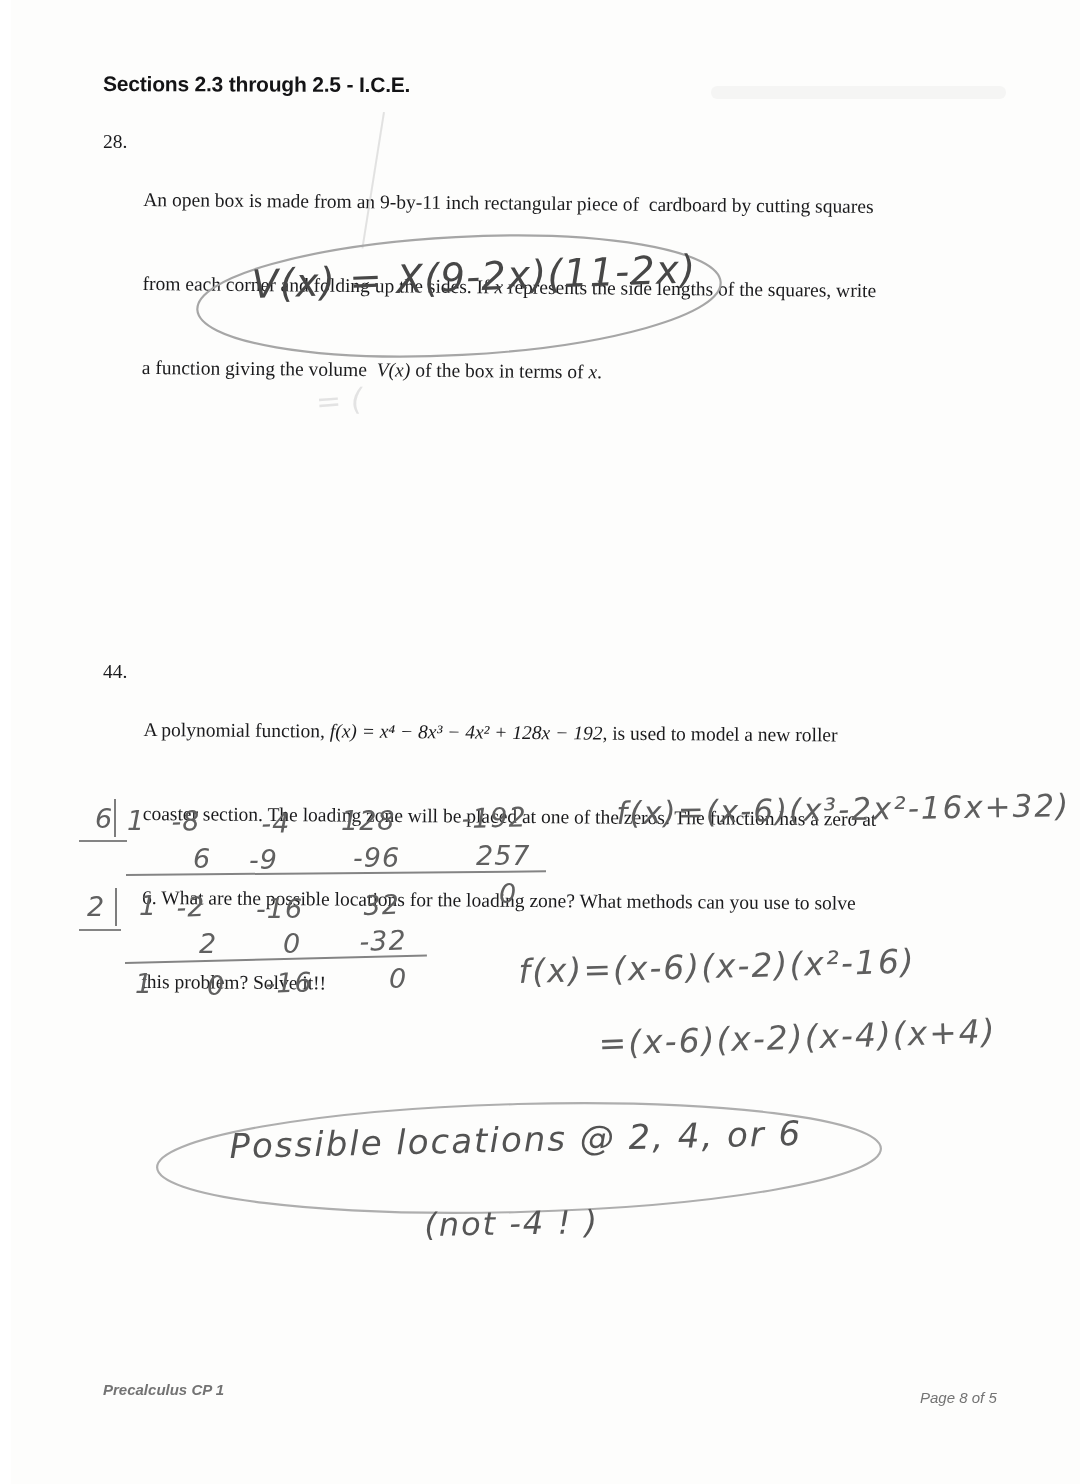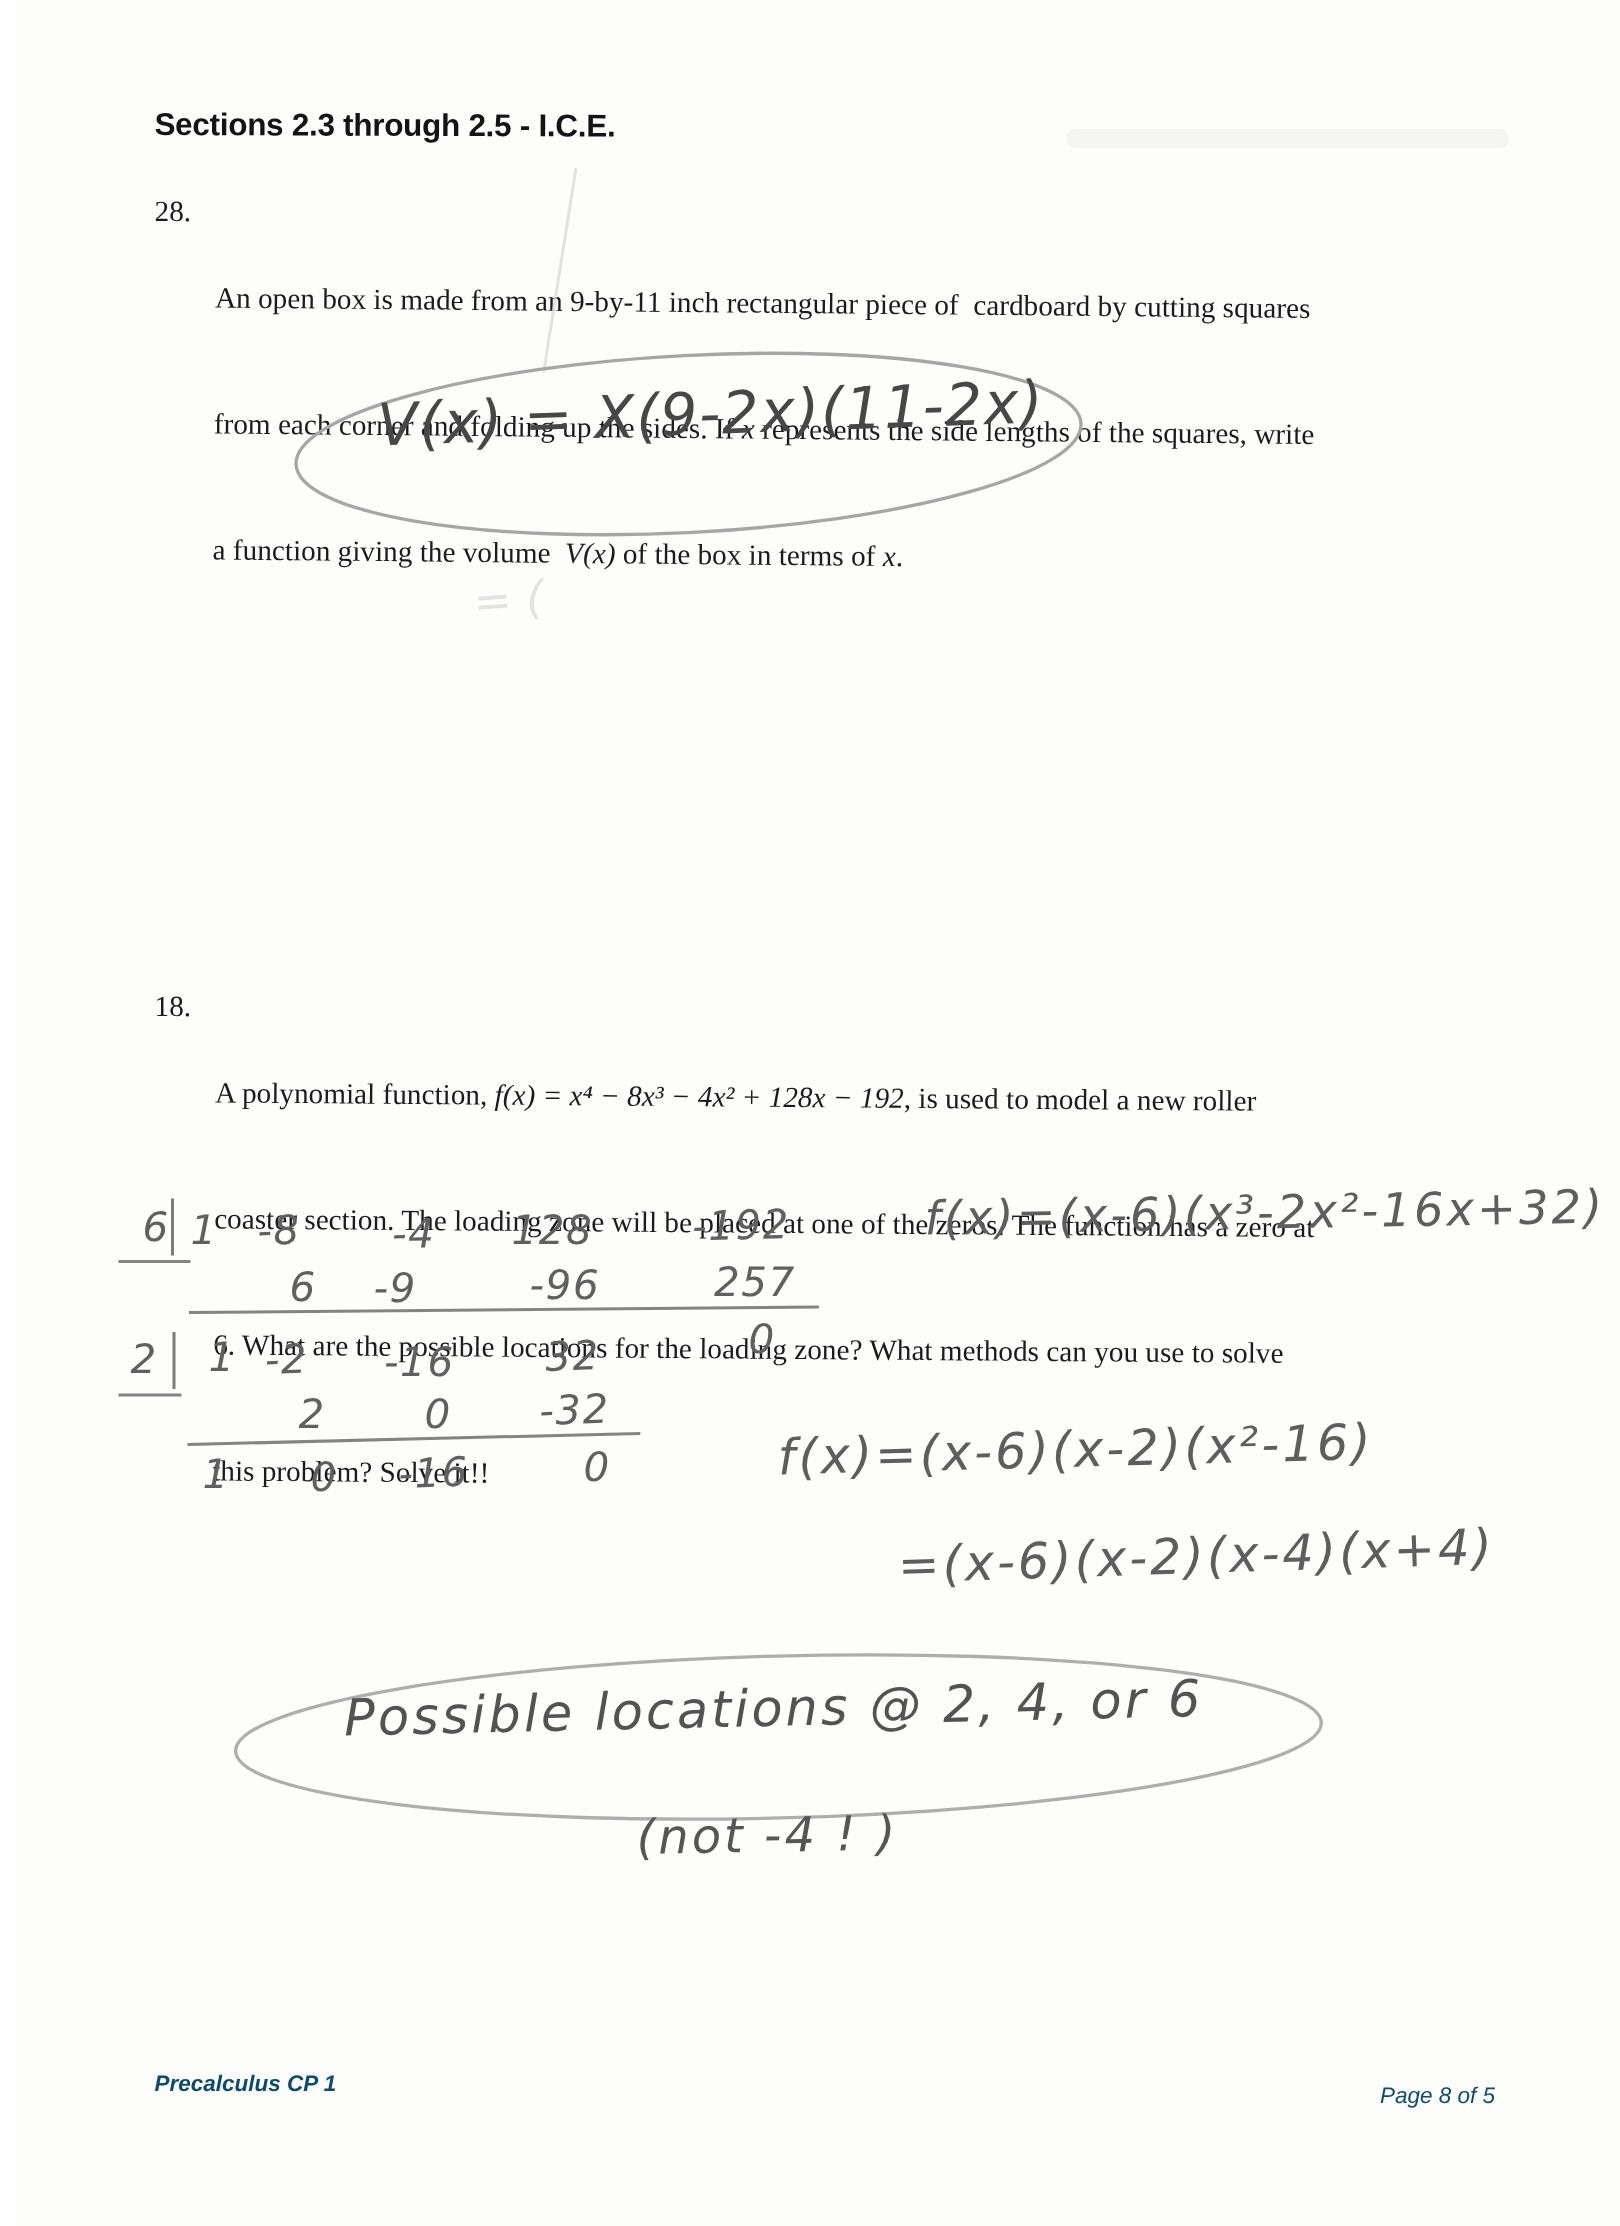--- a/index.html
+++ b/index.html
@@ -54,21 +54,21 @@
 
   .answer24 { font-size: 39px; color: #474747; letter-spacing: 1px; transform: rotate(-2deg); }
   .factored { letter-spacing: 2px; color: #5e5e5e; }
   .conclusion { font-size: 34px; color: #535353; letter-spacing: 2px; transform: rotate(-1.3deg); }
   .note { font-size: 32px; color: #565656; letter-spacing: 2px; transform: rotate(-1deg); }
 
   .footer {
     font-family: "Liberation Sans", sans-serif;
     font-style: italic;
     font-size: 15px;
-    color: #0c4a6e;
+    color: #737373;
     white-space: pre;
   }
 
   .circle-svg { fill: none; }
 
   .erased {
     font-family: "DejaVu Sans", sans-serif;
     font-style: italic;
     font-size: 30px;
     color: #e3e3e3;
@@ -102,21 +102,21 @@
 
   <div class="abs stray-line" style="left:372px; top:112px;"></div>
 
   <svg class="abs circle-svg" style="left:178px; top:224px;" width="545" height="145">
     <ellipse cx="270" cy="72" rx="262" ry="59" transform="rotate(-3 270 72)" stroke="#a6a6a6" stroke-width="2.2" fill="none"></ellipse>
   </svg>
   <div class="abs hw answer24" style="left:240px; top:262px;">V(x) = X(9-2x)(11-2x)</div>
 
   <div class="abs erased" style="left:305px; top:383px;">= (</div>
 
-  <div class="abs prob-num" style="left:92px; top:661px;">18.</div>
+  <div class="abs prob-num" style="left:92px; top:661px;">44.</div>
   <div class="abs prob-text" style="left:133px; top:660px; transform: rotate(0.45deg);">
     <div><span>A polynomial function, </span><span class="mathit">f(x) = x⁴ − 8x³ − 4x² + 128x − 192</span><span>, is used to model a new roller</span></div>
     <div>coaster section. The loading zone will be placed at one of the zeros. The function has a zero at</div>
     <div>6. What are the possible locations for the loading zone? What methods can you use to solve</div>
     <div>this problem? Solve it!!</div>
   </div>
 
   <div class="abs hw syn" style="left:84px; top:803px;">6</div>
   <div class="abs pline" style="left:68px; top:840px; width:48px;"></div>
   <div class="abs pbar" style="left:103px; top:799px; height:38px;"></div>

